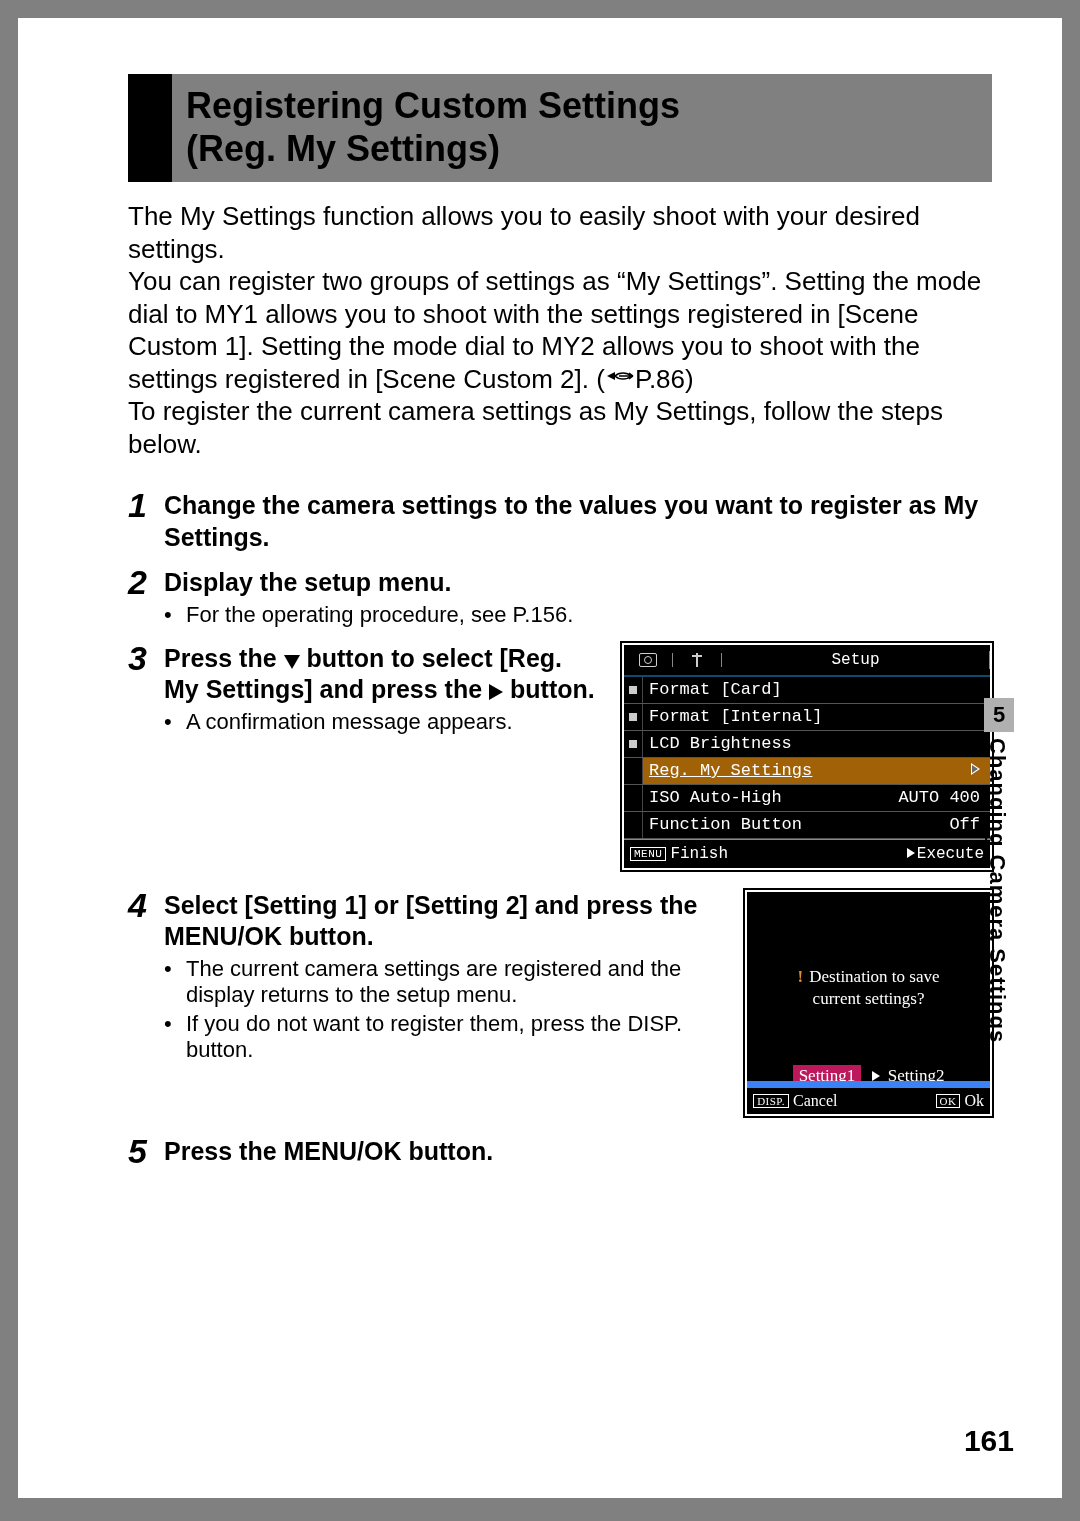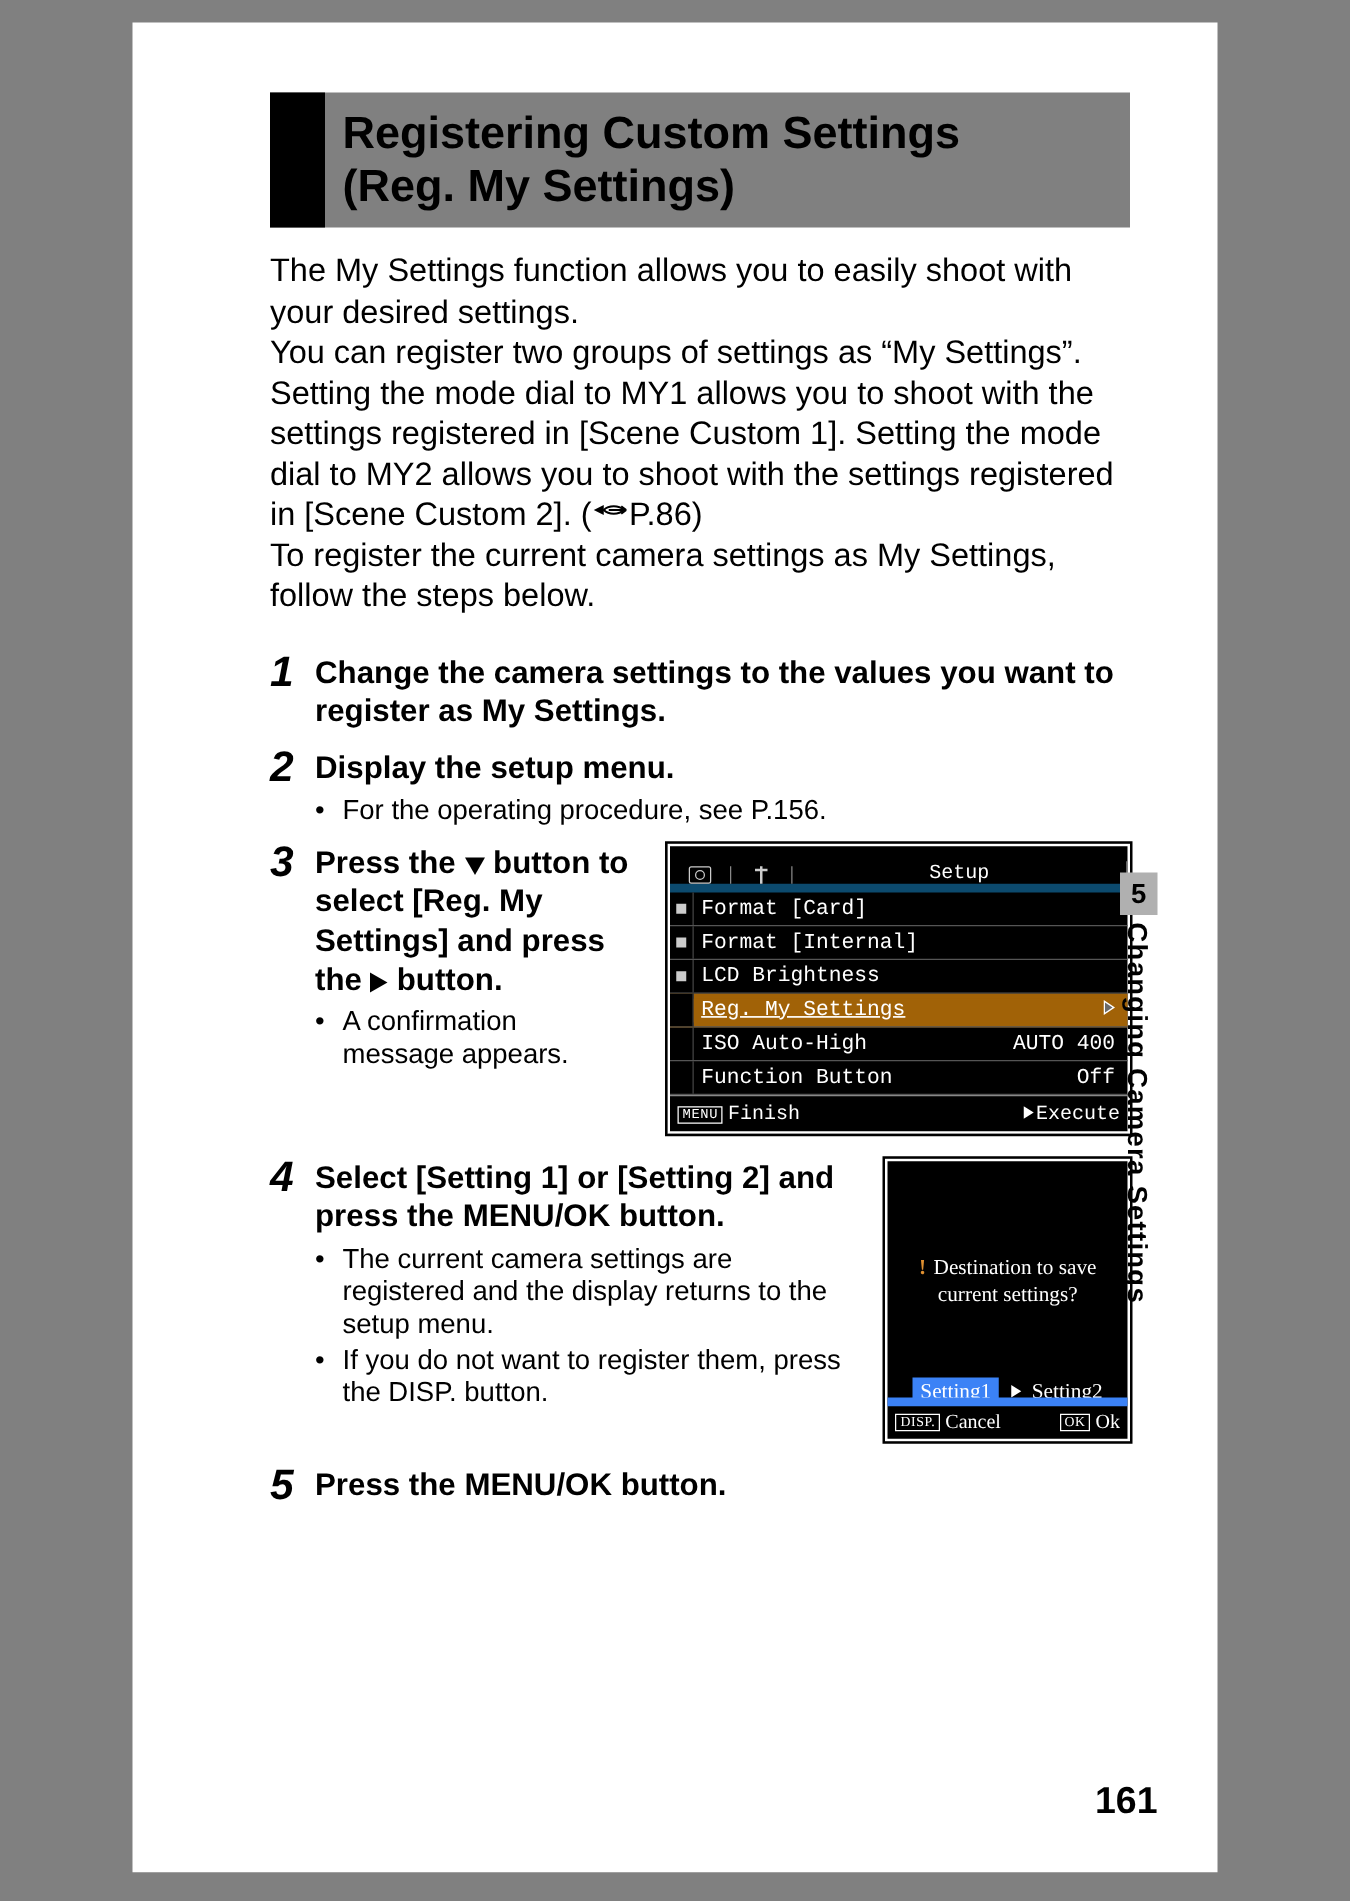--- a/index.html
+++ b/index.html
@@ -7,21 +7,21 @@
     padding: 0;
     background: #808080;
     width: 1080px;
     font-family: Arial, Helvetica, sans-serif;
     color: #000;
   }
   .page {
     position: relative;
     background: #fff;
     margin: 18px auto 0 auto;
-    width: 868px;
+    width: 1044px;
     height: 1480px;
     box-sizing: border-box;
     padding: 56px 70px 30px 110px;
   }
   .heading-bar {
     display: flex;
     align-items: stretch;
     background: #808080;
     color: #000;
     margin-bottom: 18px;
@@ -149,23 +149,23 @@
     width: 366px;
     background: #000;
     color: #fff;
     font-family: "Courier New", monospace;
     font-size: 18px;
     border: 2px solid #fff;
     outline: 2px solid #000;
   }
   .lcd .tabbar {
     display: flex;
-    align-items: flex-end;
+    align-items: center;
     height: 30px;
-    border-bottom: 7px solid #0c4a6e;
+    border-bottom: 2px solid #0c4a6e;
   }
   .lcd .tab {
     border-right: 1px solid #888;
     display: flex;
     align-items: center;
     justify-content: center;
   }
   .lcd .tab.square {
     width: 48px;
   }
@@ -289,21 +289,21 @@
     font-weight: bold;
     margin-right: 6px;
   }
   .lcd2 .choices {
     position: absolute;
     bottom: 28px;
     left: 0; right: 0;
     text-align: center;
   }
   .lcd2 .choices .sel {
-    background: #3b82f6;
+    background: #be185d;
     padding: 1px 6px;
   }
   .lcd2 .footer2 {
     position: absolute;
     bottom: 0; left: 0; right: 0;
     height: 26px;
     display: flex;
     align-items: center;
     padding: 0 6px;
     border-top: 7px solid #3b82f6;

